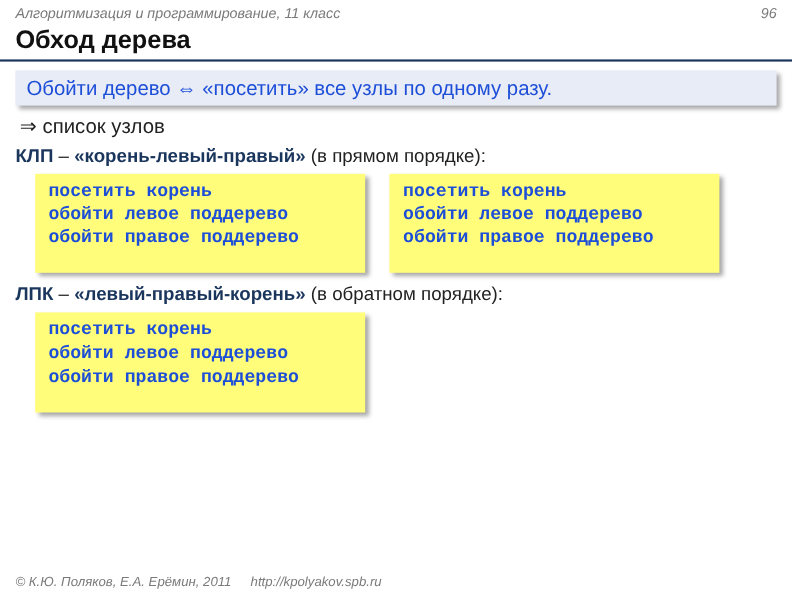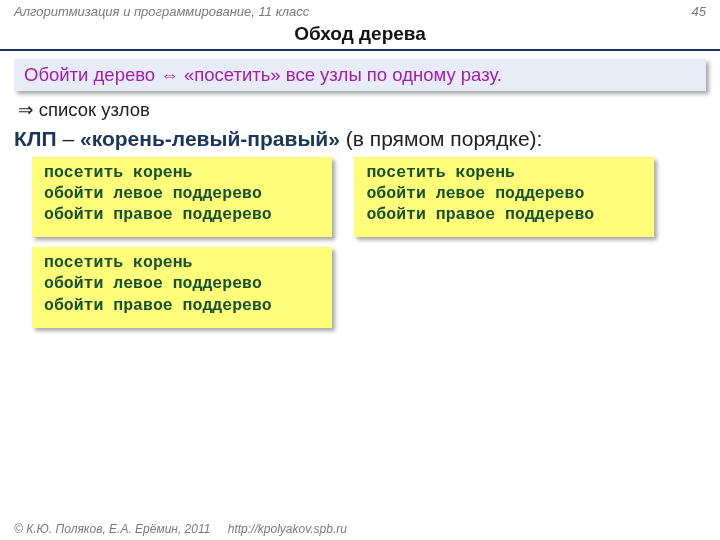--- a/index.html
+++ b/index.html
@@ -13,87 +13,86 @@
   }
   .header {
     display: flex;
     justify-content: space-between;
     padding: 4px 14px 2px 14px;
     font-style: italic;
     color: #7a7a7a;
     font-size: 13px;
   }
   .title {
-    font-size: 19px;
+    font-size: 23px;
     font-weight: bold;
     color: #111;
     padding: 2px 14px 4px 14px;
     border-bottom: 2px solid #1b365d;
     margin-bottom: 8px;
-    text-align: center;
   }
   .content { padding: 0 14px; }
   .highlight-bar {
     background: #e8ecf6;
     box-shadow: 3px 3px 4px rgba(0,0,0,0.35);
     padding: 5px 10px;
     font-size: 18.5px;
-    color: #a21caf;
+    color: #1d4ed8;
     margin-bottom: 8px;
   }
   .arrow-line {
     font-size: 18.5px;
     color: #222;
     padding-left: 4px;
     margin-bottom: 6px;
   }
   .section-head {
-    font-size: 21px;
+    font-size: 17px;
     color: #222;
     margin-bottom: 4px;
     margin-top: 2px;
   }
   .section-head .abbr {
     color: #1b365d;
     font-weight: bold;
   }
   .section-head .desc {
     color: #1b365d;
     font-weight: bold;
   }
   .code-box {
     background: #fffd7a;
     box-shadow: 3px 3px 4px rgba(0,0,0,0.35);
-    padding: 5px 12px 12px 12px;
+    padding: 5px 12px 22px 12px;
     display: inline-block;
     margin: 2px 0 8px 18px;
     font-family: "Courier New", monospace;
     font-weight: bold;
     font-size: 16.5px;
-    color: #14532d;
+    color: #1d4ed8;
     line-height: 1.28;
     min-width: 300px;
   }
   .code-box div { white-space: pre; }
   .footer {
     position: absolute;
     bottom: 4px;
     left: 14px;
     font-size: 12px;
     color: #7a7a7a;
     font-style: italic;
   }
   .footer .url { margin-left: 14px; font-style: italic; }
 </style>
 </head>
 <body>
 
 <div class="header">
   <span>Алгоритмизация и программирование, 11 класс</span>
-  <span>45</span>
+  <span>96</span>
 </div>
 
 <div class="title">Обход дерева</div>
 
 <div class="content">
   <div class="highlight-bar">Обойти дерево ⇔ «посетить» все узлы по одному разу.</div>
   <div class="arrow-line">⇒ список узлов</div>
 
   <div class="section-head">
     <span class="abbr">КЛП</span><span> – </span><span class="desc">«корень-левый-правый»</span><span> (в прямом порядке):</span>
@@ -103,20 +102,23 @@
     <div>обойти левое поддерево</div>
     <div>обойти правое поддерево</div>
   </div>
 
   <div class="code-box">
     <div>посетить корень</div>
     <div>обойти левое поддерево</div>
     <div>обойти правое поддерево</div>
   </div>
 
+  <div class="section-head">
+    <span class="abbr">ЛПК</span><span> – </span><span class="desc">«левый-правый-корень»</span><span> (в обратном порядке):</span>
+  </div>
   <div class="code-box">
     <div>посетить корень</div>
     <div>обойти левое поддерево</div>
     <div>обойти правое поддерево</div>
   </div>
 </div>
 
 <div class="footer">
   <span>© К.Ю. Поляков, Е.А. Ерёмин, 2011</span>
   <span class="url">http://kpolyakov.spb.ru</span>

